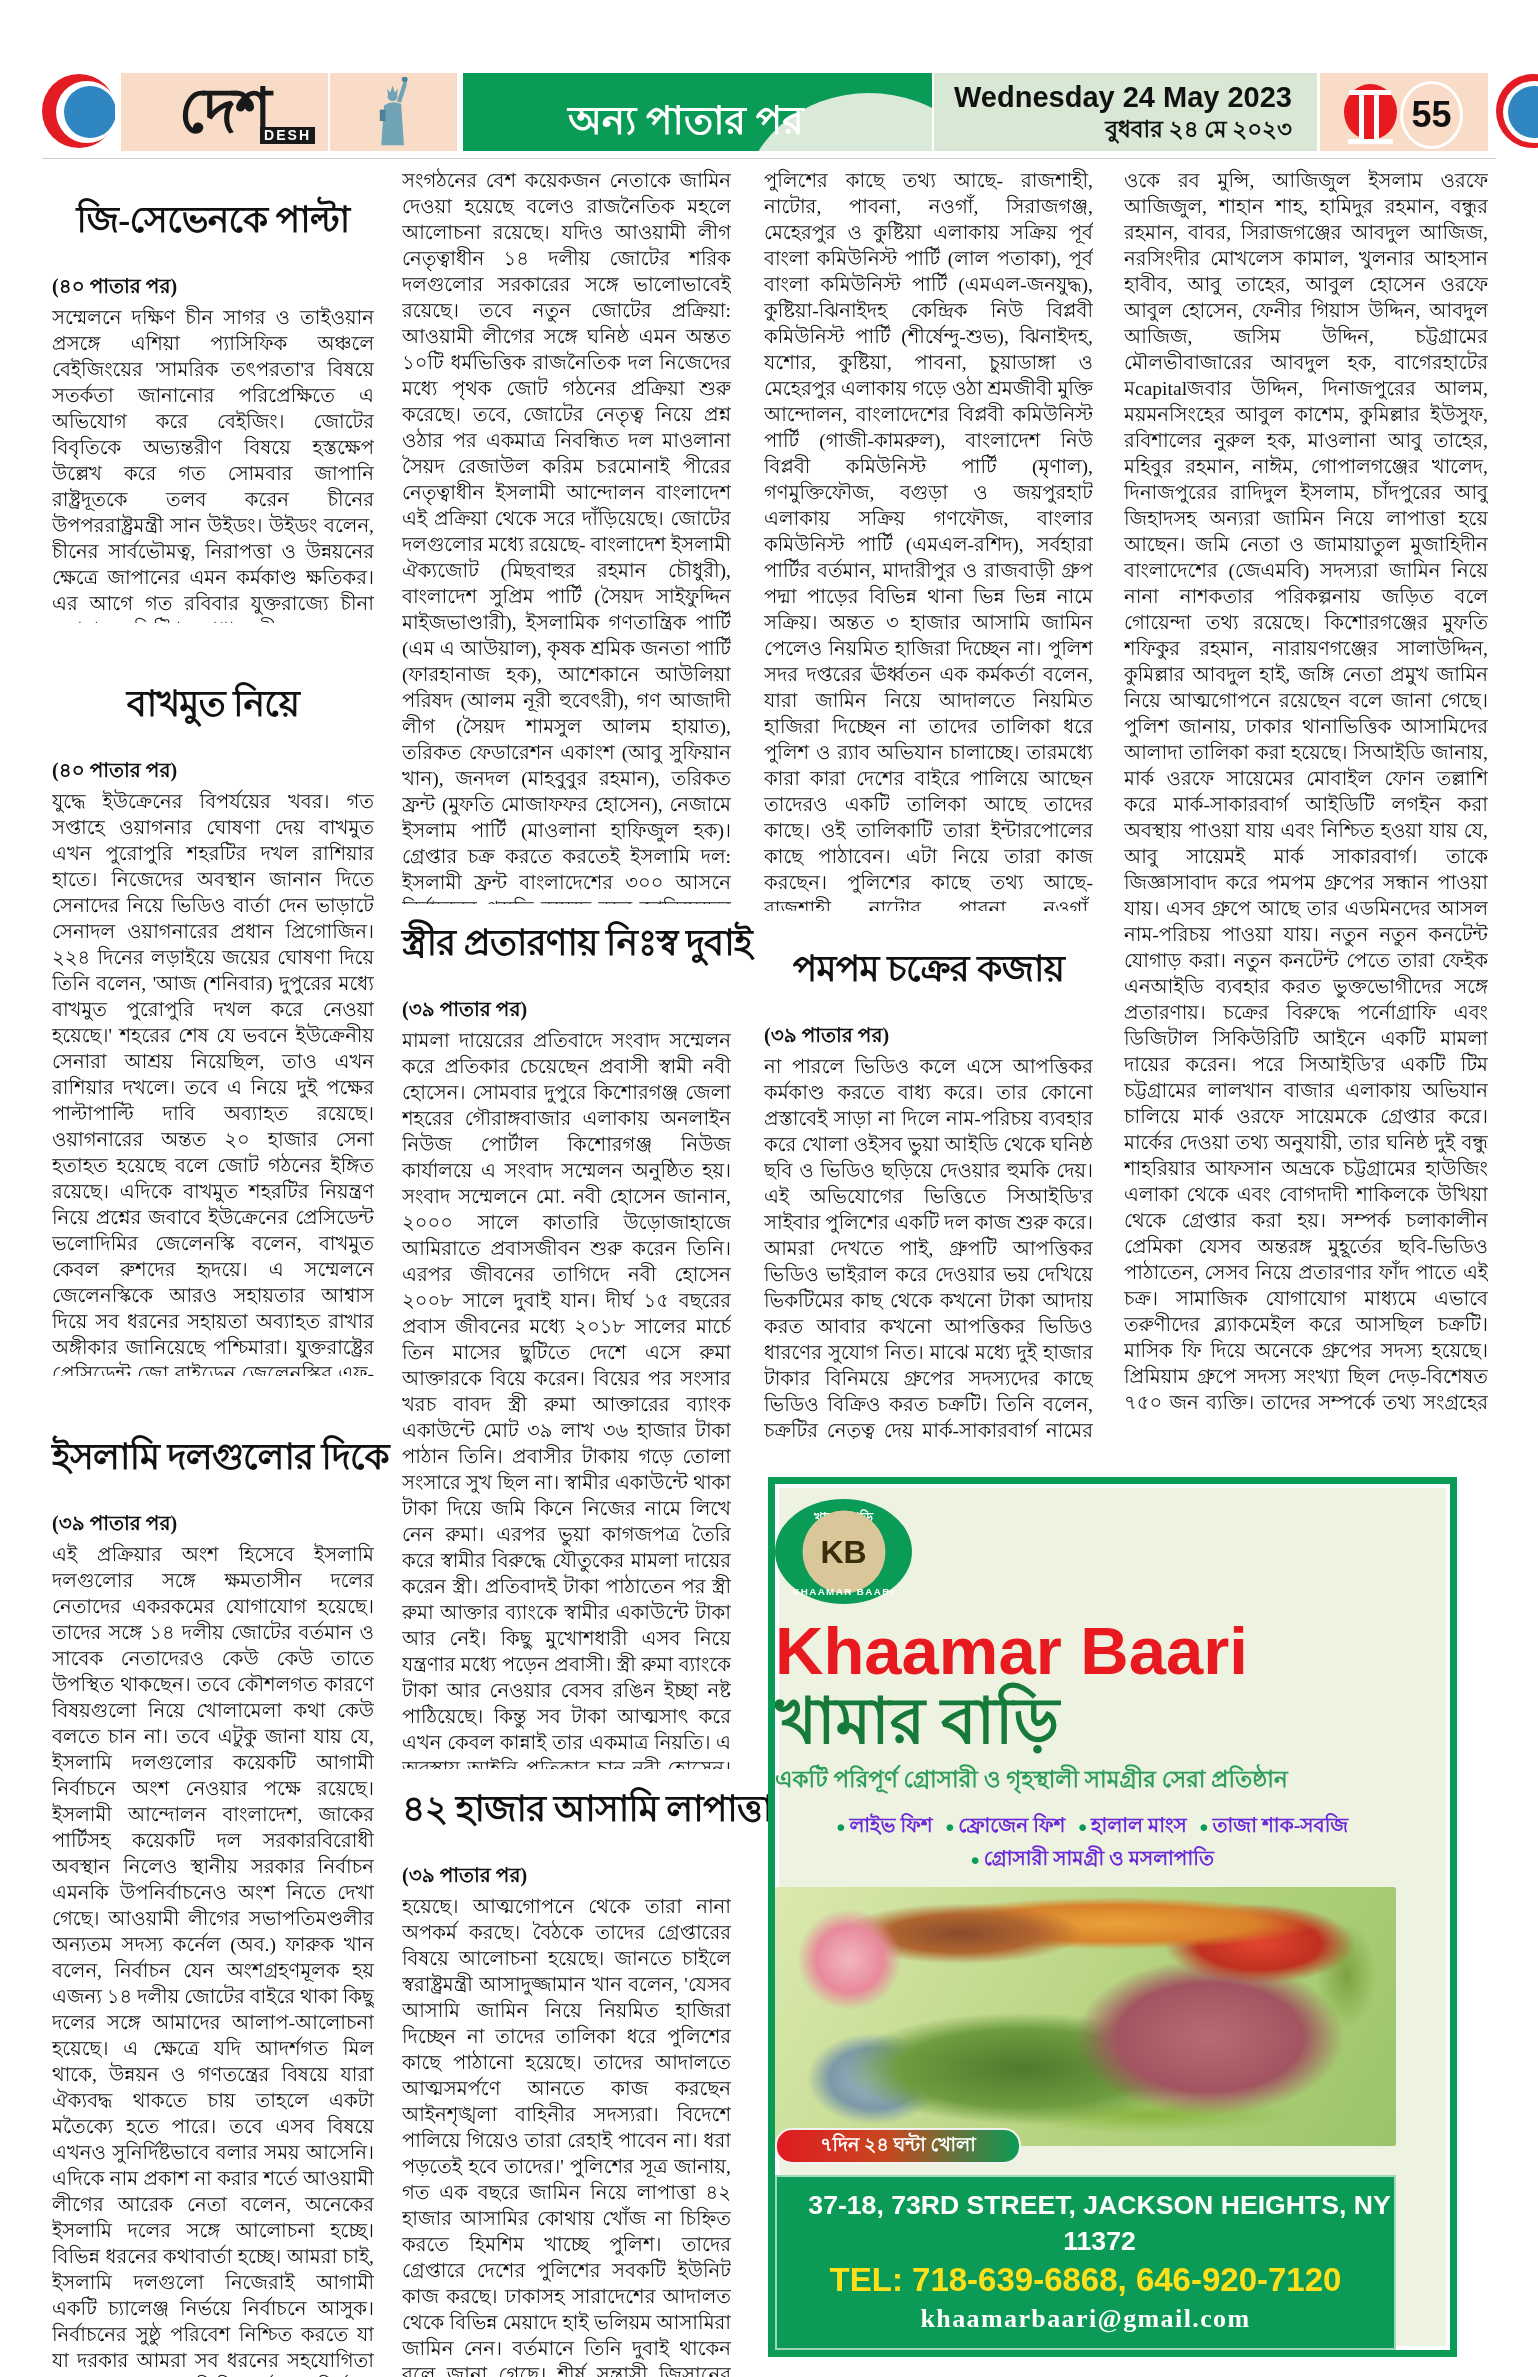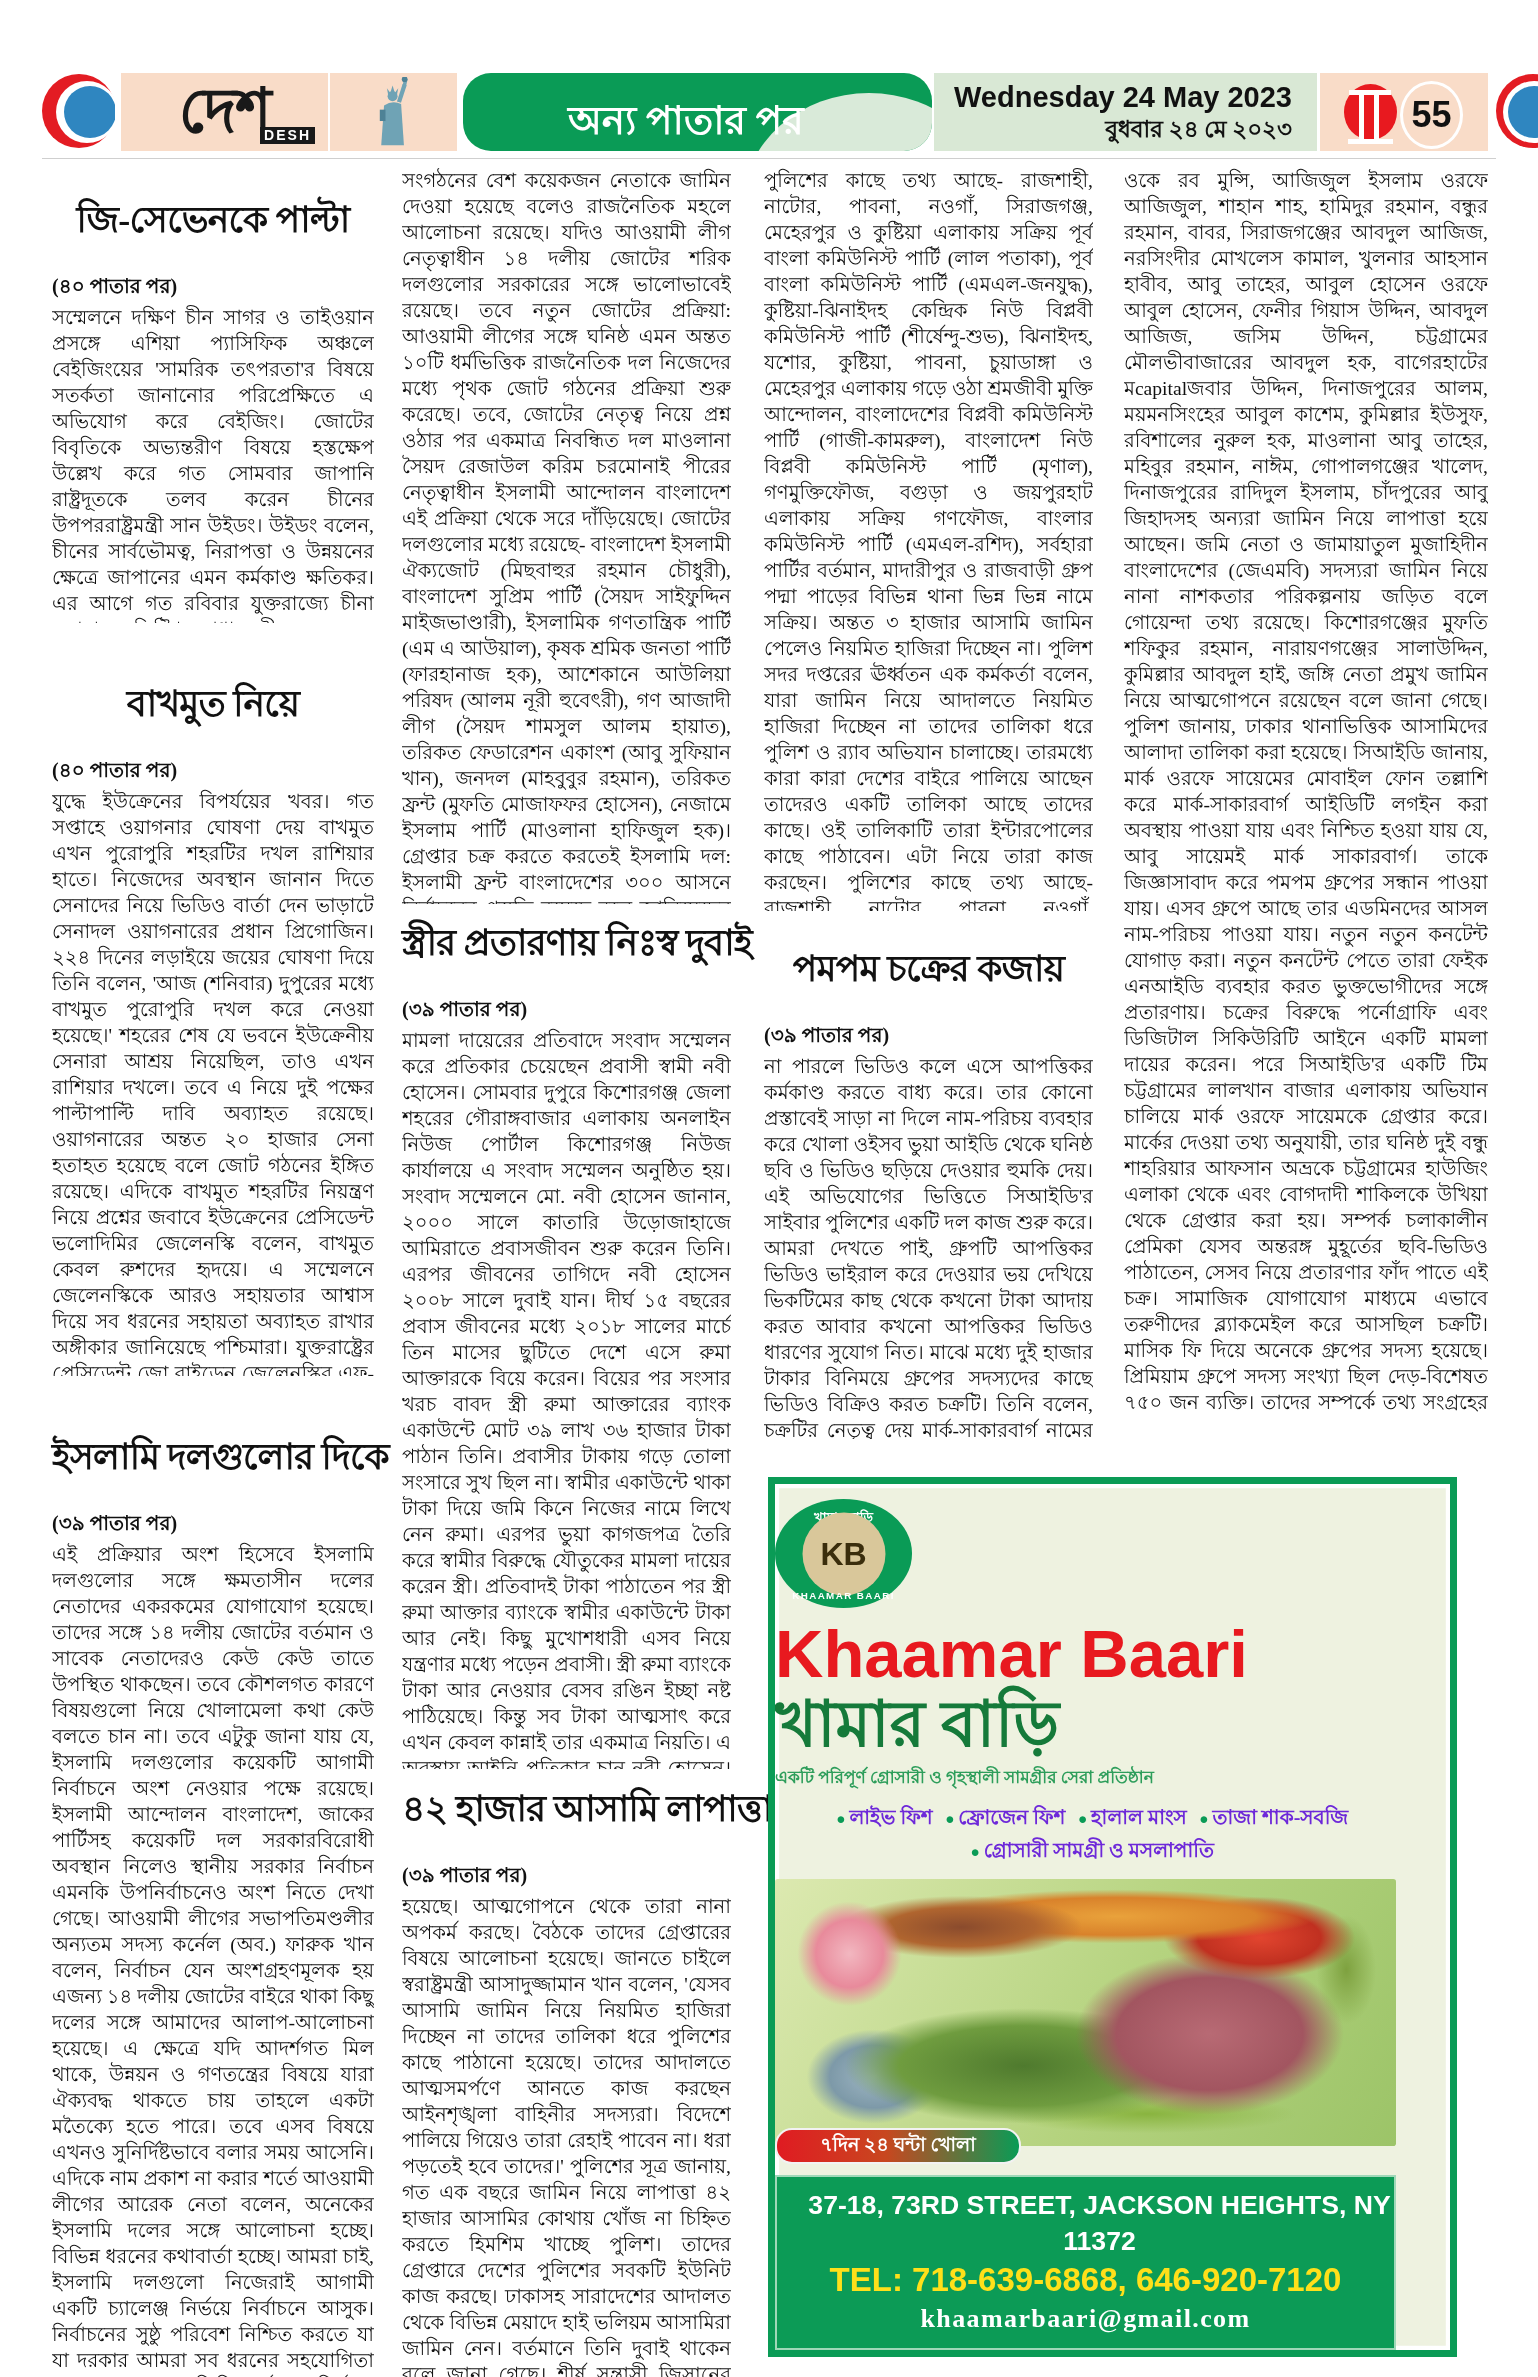--- a/index.html
+++ b/index.html
@@ -12,21 +12,21 @@
   .roundel .c{position:absolute;border-radius:50%;}
   #roundel-left{left:42px;width:73px;}
   #roundel-right{left:1488px;width:50px;}
   .pinkbox{background:#f9dcc8;}
   #masthead-box{left:121px;width:207px;text-align:center;}
   .masthead-bn{font-size:62px;font-weight:900;line-height:76px;color:#191919;letter-spacing:-1.4px;}
   .masthead-en{position:absolute;right:12.6px;bottom:7px;background:#191919;color:#fff;
                font-family:"Liberation Sans",sans-serif;font-size:14px;font-weight:700;
                letter-spacing:2.1px;padding:0.7px 4.2px;}
   #statue-box{left:330px;width:127px;display:flex;align-items:center;justify-content:center;}
-  #banner{left:463px;width:469px;background:#0a9b56;overflow:hidden;border-radius:28px;}
+  #banner{left:463px;width:469px;background:#0a9b56;overflow:hidden;}
   #banner .arc{position:absolute;right:-63px;top:19.6px;width:252px;height:224px;border-radius:50%;background:#d9ead9;}
   .banner-text{position:absolute;left:105px;top:17px;font-size:39px;font-weight:900;color:#ffffff;z-index:2;}
   #datebox{left:934px;width:383px;background:#d9e8d5;text-align:right;padding-top:7px;box-sizing:border-box;}
   .date-en{font-size:29px;font-weight:900;font-family:"Liberation Sans",sans-serif;line-height:34px;padding-right:25px;}
   .date-bn{font-size:23px;font-weight:700;line-height:31px;padding-right:25px;}
   #pagebox{left:1320px;width:168px;}
   .monument{position:absolute;left:18px;top:7px;width:64px;height:64px;}
   .monument .disc{position:absolute;left:5.6px;top:4.2px;width:53px;height:56px;border-radius:50%;background:#e8191f;}
   .monument .bar{position:absolute;background:#ffffff;}
   .pagenum-ellipse{position:absolute;right:25px;top:8.4px;width:57px;height:62px;border:3.5px solid #ffffff;
@@ -66,21 +66,21 @@
            display:flex;flex-direction:column;align-items:center;justify-content:center;}
   .ad-logo .ring{position:absolute;left:50%;top:50%;transform:translate(-50%,-50%);width:83px;height:83px;
                  border-radius:50%;background:#d9c79a;display:flex;align-items:center;justify-content:center;}
   .ad-logo .kb{font-family:"Liberation Sans",sans-serif;font-weight:900;font-size:32px;color:#3a2d0c;}
   .ad-logo .arc-top{position:absolute;top:8.4px;font-size:13.3px;color:#ffffff;font-weight:700;}
   .ad-logo .arc-bot{position:absolute;bottom:7px;font-size:9.8px;color:#ffffff;font-weight:700;
                     font-family:"Liberation Sans",sans-serif;letter-spacing:1.4px;}
   .ad-title-en{margin-top:11.2px;font-family:"Liberation Sans",sans-serif;font-weight:900;font-size:67px;
                line-height:70px;color:#e8191f;}
   .ad-title-bn{font-weight:900;font-size:64px;line-height:71px;color:#157a3a;}
-  .ad-tagline{margin-top:4.2px;font-size:17px;font-weight:700;color:#2e9e5b;}
+  .ad-tagline{margin-top:4.2px;font-size:23px;font-weight:700;color:#2e9e5b;}
   .ad-items{margin-top:9.8px;width:94%;text-align:center;font-size:20px;font-weight:700;color:#6d28d9;}
   .ad-item{margin:0 6.3px;white-space:nowrap;display:inline-block;}
   .ad-item::before{content:"● ";color:#0a9b56;font-size:15.4px;}
   .ad-collage{margin-top:11.2px;width:92%;height:323px;border-radius:2.8px;
     background:
       radial-gradient(closest-side at 12% 28%, #f2b7c0 0%, #e88a9b 45%, transparent 70%),
       radial-gradient(closest-side at 30% 18%, #8a4b2d 0%, #b0652f 40%, transparent 65%),
       radial-gradient(closest-side at 55% 14%, #e9a23b 0%, #d9822b 50%, transparent 72%),
       radial-gradient(closest-side at 78% 22%, #e2452f 0%, #c03020 45%, transparent 70%),
       radial-gradient(closest-side at 92% 34%, #7ea13f 0%, transparent 60%),

